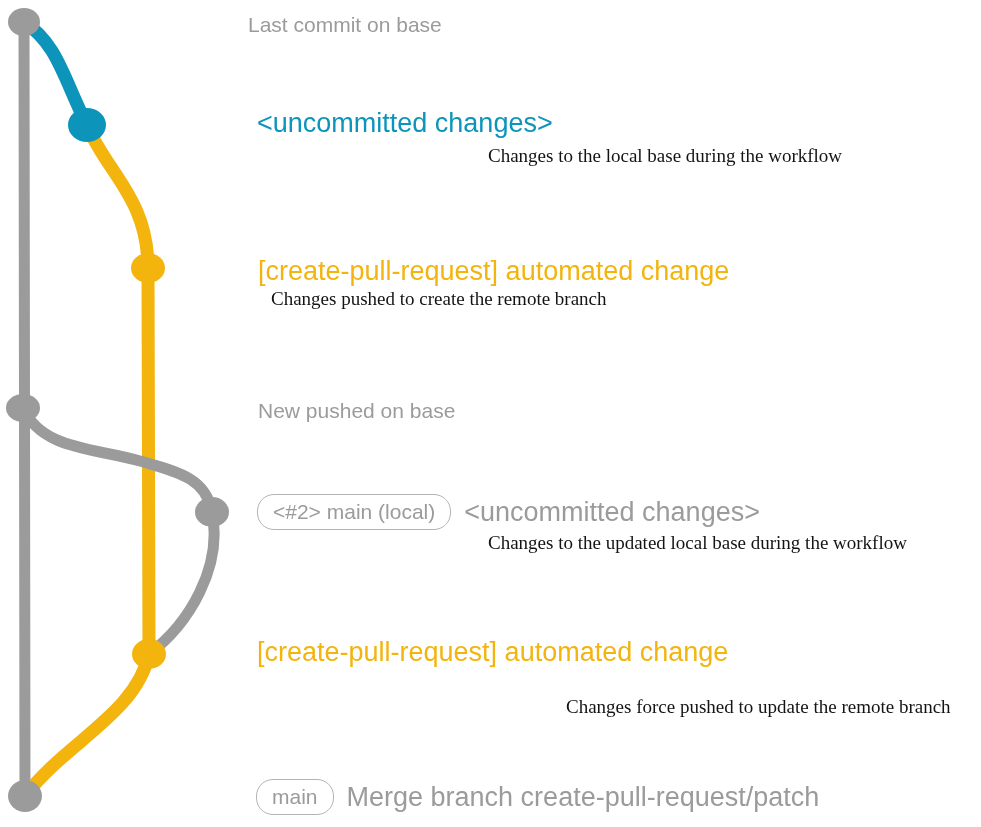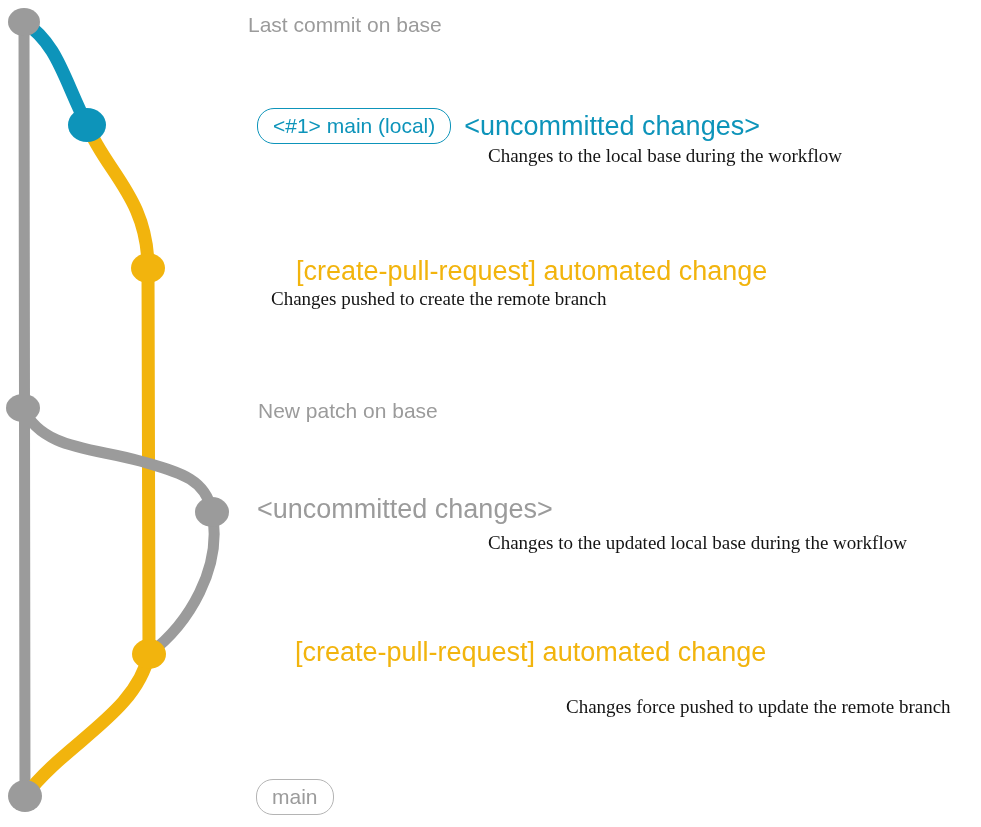--- a/index.html
+++ b/index.html
@@ -22,21 +22,21 @@
   .title { font-size: 27px; white-space: nowrap; }
   .pill  {
     display: inline-block; font-size: 21px; line-height: 1.15;
     padding: 5px 15px; border: 1.5px solid; border-radius: 17px; white-space: nowrap;
     background: #fff;
   }
   .pill.gray  { color: var(--base-gray); border-color: var(--pill-gray-border); }
   .pill.blue  { color: var(--branch-blue); border-color: var(--branch-blue); }
   .pill.yellow{ color: var(--branch-yellow); border-color: var(--branch-yellow); }
   .text-blue   { color: var(--branch-blue); }
-  .text-yellow { color: var(--branch-yellow); margin-left: 38px; }
+  .text-yellow { color: var(--branch-yellow); }
   .text-gray   { color: var(--base-gray); }
   .caption {
     position: absolute; font-family: "Liberation Serif", serif; font-size: 19px;
     color: var(--caption-black); white-space: nowrap;
   }
 </style>
 </head>
 <body>
 
 <svg id="graph-svg" width="260" height="827" viewBox="0 0 260 827" aria-hidden="true">
@@ -62,39 +62,40 @@
   <ellipse class="fill-gray" cx="212" cy="512" rx="17" ry="15"></ellipse>
   <ellipse class="fill-yellow" cx="149" cy="654" rx="17" ry="15"></ellipse>
   <ellipse class="fill-gray" cx="25" cy="796" rx="17" ry="16"></ellipse>
 </svg>
 
 <div class="row" style="left:248px; top:13px;">
   <span class="note">Last commit on base</span>
 </div>
 
 <div class="row" style="left:257px; top:108px;">
-  <span class="pill blue">&lt;#1&gt; main (local)</span>
   <span class="title text-blue">&lt;uncommitted changes&gt;</span>
 </div>
 <div class="caption" style="left:488px; top:145px;text-align:center;">Changes to the local base during the workflow</div>
 
 <div class="row" style="left:258px; top:256px;">
   <span class="title text-yellow">[create-pull-request] automated change</span>
 </div>
 <div class="caption" style="left:271px; top:288px;">Changes pushed to create the remote branch</div>
 
 <div class="row" style="left:258px; top:399px;">
-  <span class="note">New patch on base</span>
+  <span class="note">New pushed on base</span>
 </div>
 
 <div class="row" style="left:257px; top:494px;">
+  <span class="pill gray">&lt;#2&gt; main (local)</span>
   <span class="title text-gray">&lt;uncommitted changes&gt;</span>
 </div>
 <div class="caption" style="left:488px; top:532px;">Changes to the updated local base during the workflow</div>
 
 <div class="row" style="left:257px; top:637px;">
   <span class="title text-yellow">[create-pull-request] automated change</span>
 </div>
 <div class="caption" style="left:566px; top:696px;">Changes force pushed to update the remote branch</div>
 
 <div class="row" style="left:256px; top:779px;">
   <span class="pill gray">main</span>
+  <span class="title text-gray">Merge branch create-pull-request/patch</span>
 </div>
 
 </body></html>

